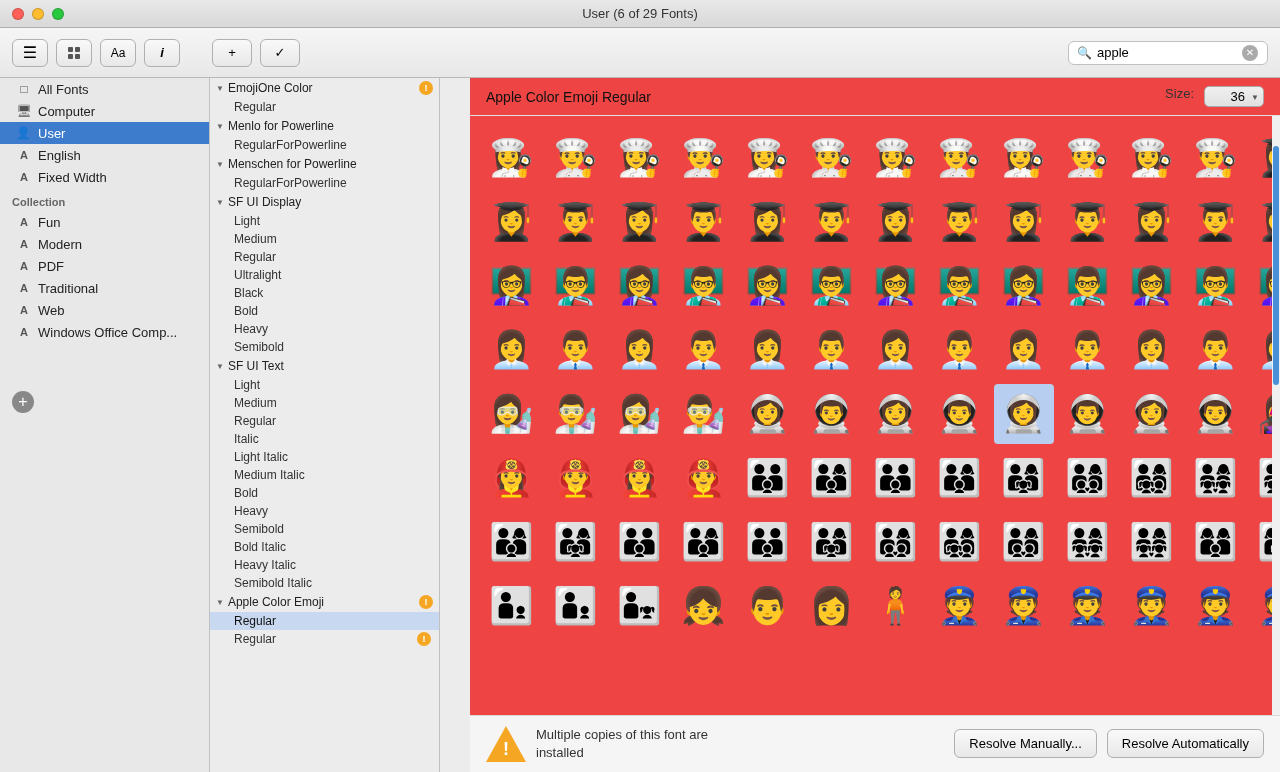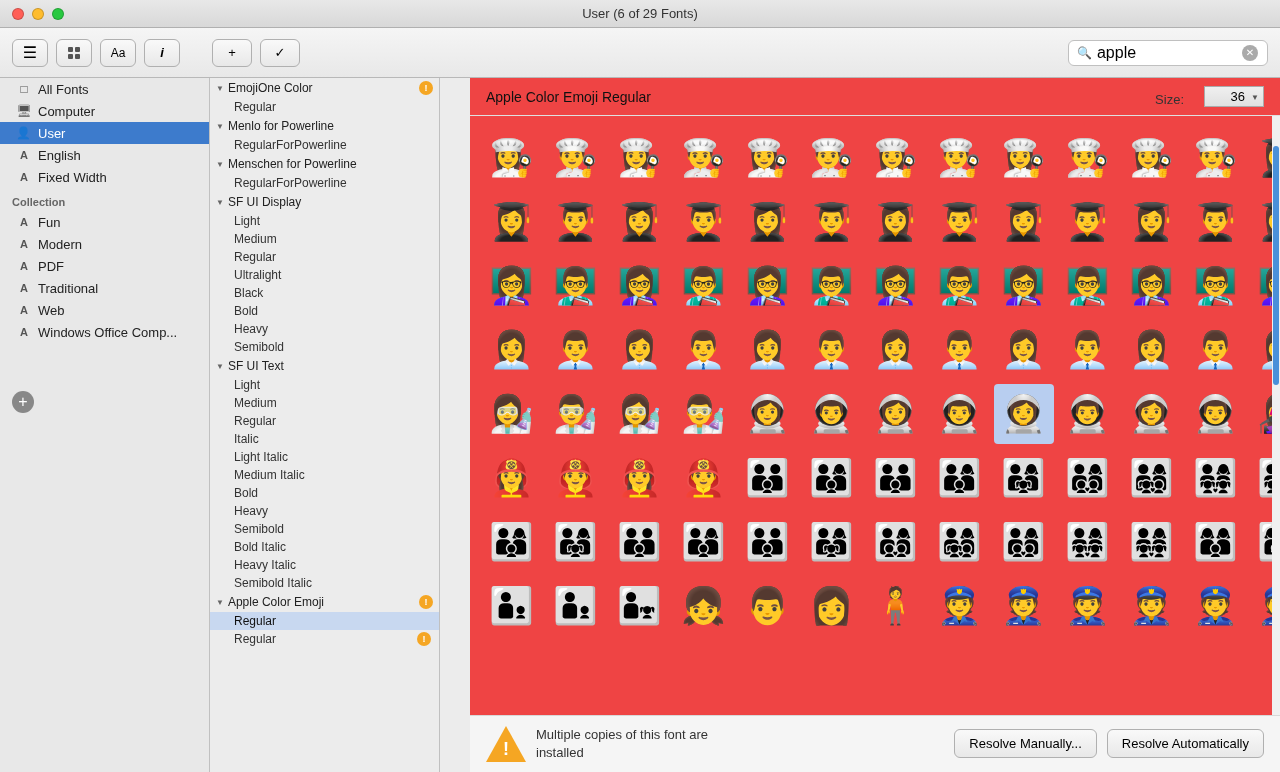--- a/index.html
+++ b/index.html
@@ -65,21 +65,21 @@
       background: white;
       border: 1px solid #c0c0c0;
       border-radius: 6px;
       padding: 3px 8px;
       gap: 5px;
       width: 200px;
     }
     .toolbar-search input {
       border: none;
       outline: none;
-      font-size: 16px;
+      font-size: 13px;
       width: 140px;
       background: transparent;
     }
     .search-clear {
       width: 16px; height: 16px;
       background: #aaa;
       border-radius: 50%;
       display: flex;
       align-items: center;
       justify-content: center;
@@ -193,28 +193,28 @@
       padding: 8px 16px;
       border-bottom: 1px solid #e0e0e0;
     }
     .preview-title {
       font-size: 14px;
       font-weight: 500;
       color: #111;
     }
     .size-control {
       display: flex;
-      align-items: flex-end;
-      gap: 20px;
+      align-items: flex-start;
+      gap: 10px;
     }
     .size-label { font-size: 13px; color: #333; }
     .size-select {
       background: linear-gradient(to bottom, #f0f0f0, #e0e0e0);
       border: 1px solid #aaa;
-      border-radius: 0;
+      border-radius: 5px;
       padding: 2px 18px 2px 6px;
       font-size: 13px;
       appearance: none;
       -webkit-appearance: none;
       position: relative;
       cursor: pointer;
       width: 60px;
       text-align: right;
     }
     .size-select-wrapper {

